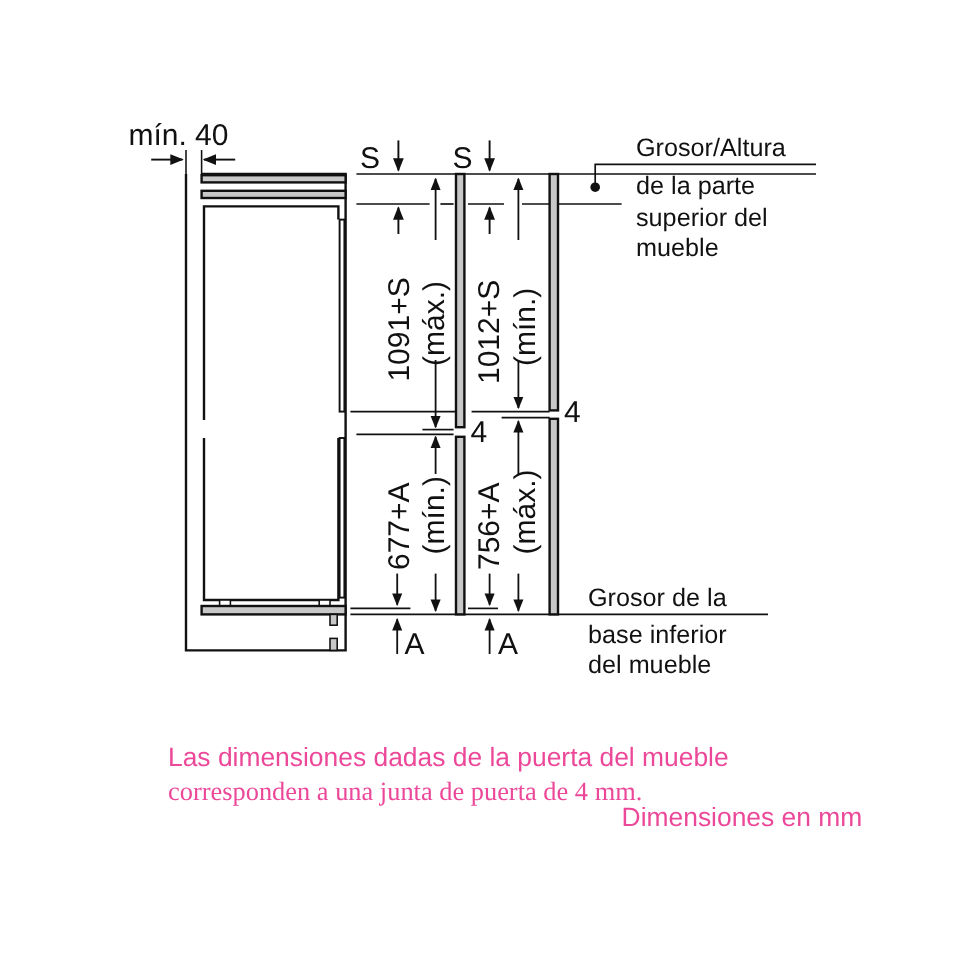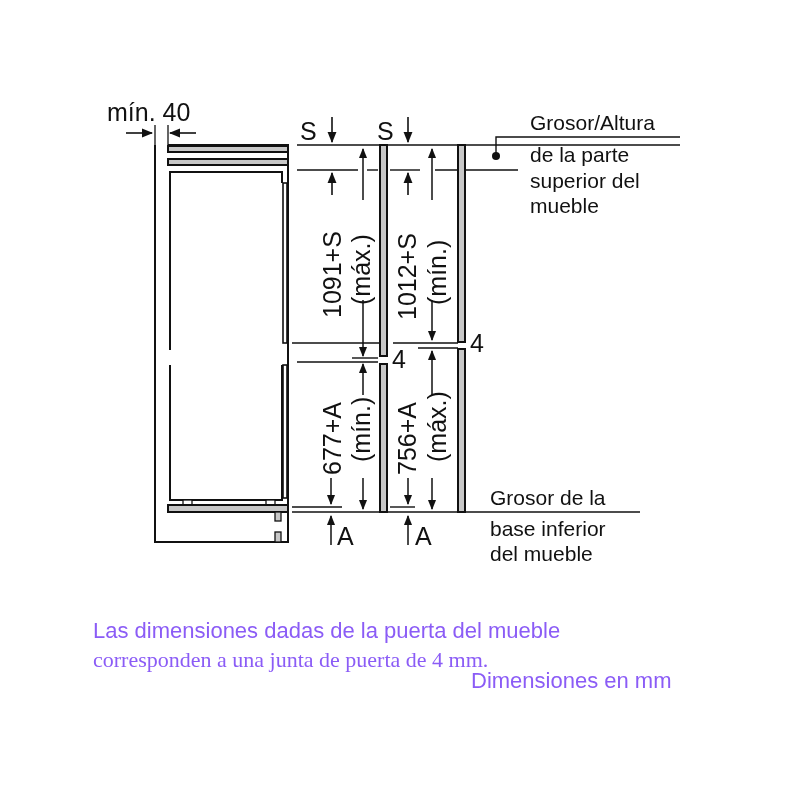--- a/index.html
+++ b/index.html
@@ -1,20 +1,20 @@
 <!DOCTYPE html>
 <html><head>
   <meta charset="utf-8">
   <style>
     html, body { margin: 0; padding: 0; background: #ffffff; }
     body { width: 800px; height: 800px; position: relative; overflow: hidden;
            font-family: "Liberation Sans", sans-serif; color: #111; }
     svg#diagram { position: absolute; left: 0; top: 0; }
     svg text { font-family: "Liberation Sans", sans-serif; fill: #111; }
-    .note { position: absolute; font-size: 22px; line-height: 29px; color: #8b5cf6; white-space: nowrap; }
+    .note { position: absolute; font-size: 22px; line-height: 29px; color: #ec4899; white-space: nowrap; margin-left: 47px; }
     #note-line1 { left: 93px; top: 616px; }
     #note-line2 { left: 93px; top: 645px; font-family: Liberation Serif, serif; }
     #units { left: 471px; top: 666px; }
   </style>
 </head>
 <body>
 
 <svg id="diagram" width="800" height="610" viewBox="0 0 800 610" xmlns="http://www.w3.org/2000/svg">
   <defs>
     <marker id="ah" viewBox="0 0 10 10" refX="9" refY="5" markerWidth="7" markerHeight="7" orient="auto-start-reverse">

